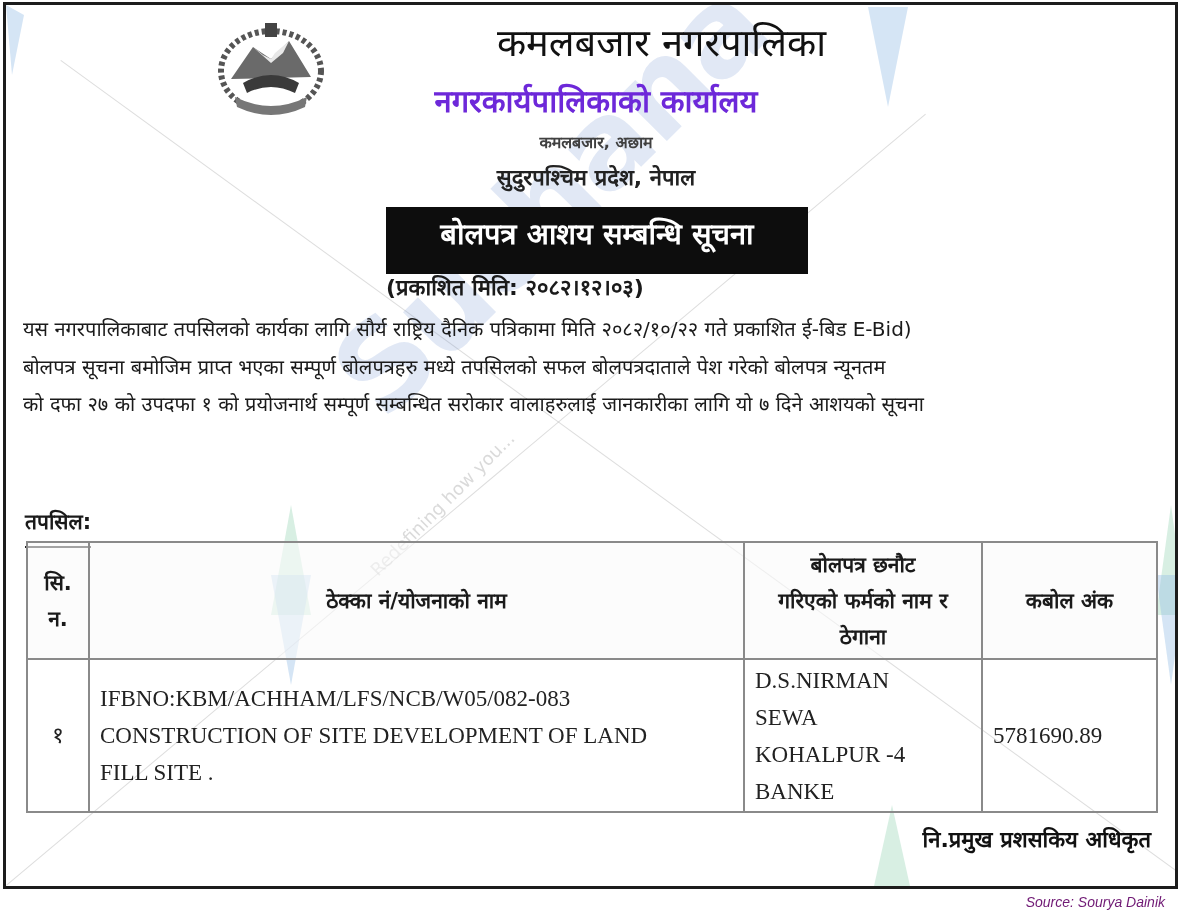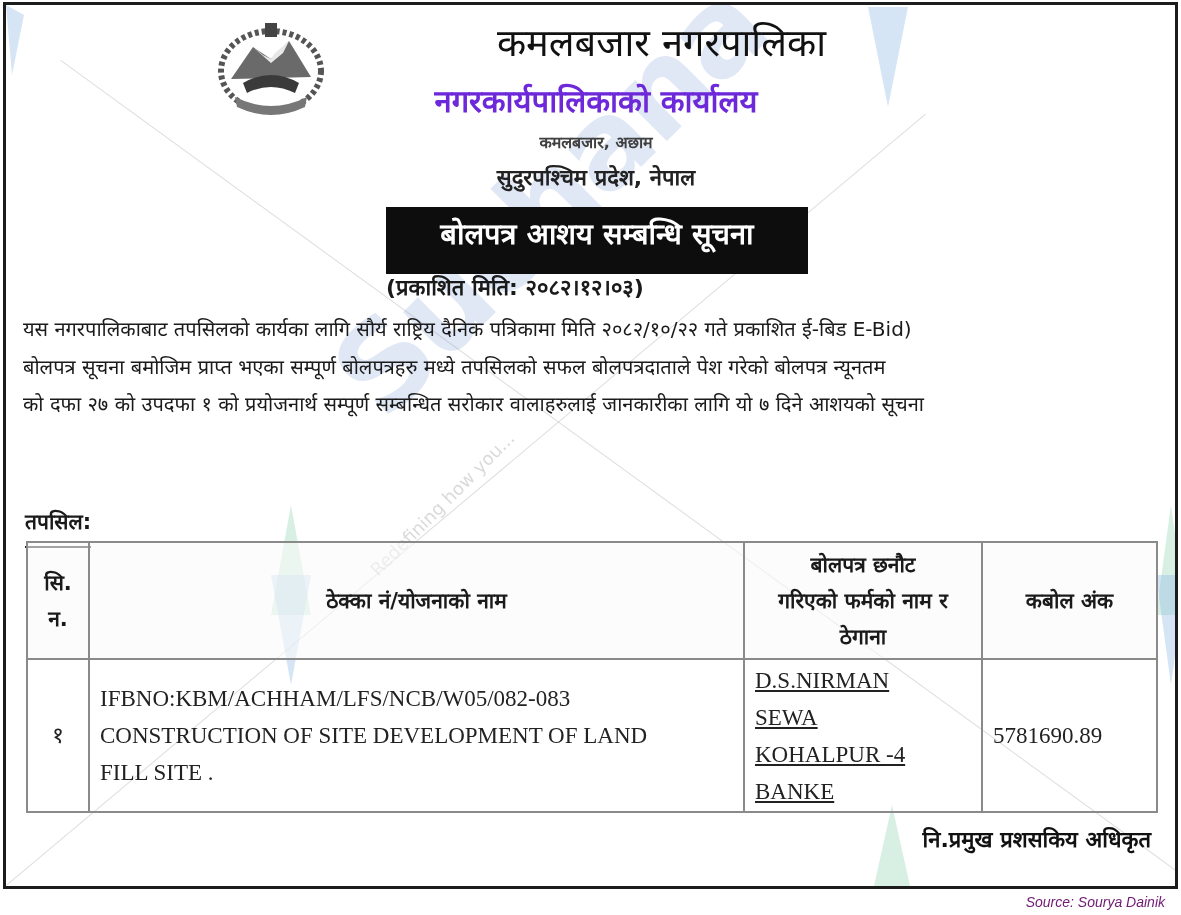--- a/index.html
+++ b/index.html
@@ -198,21 +198,21 @@
       font-size: 23px;
       line-height: 37px;
       color: #222;
     }
     .col-sn { width: 62px; }
     .col-name { width: 655px; }
     .col-firm { width: 238px; }
     .col-amt { width: 175px; }
     td.sn-cell { text-align: center; font-family: "DejaVu Sans", sans-serif; font-size: 20px; }
     td.name-cell { padding-left: 10px; }
-    td.firm-cell { padding-left: 10px; text-decoration: underline; }
+    td.firm-cell { padding-left: 10px; }
     td.amt-cell { padding-left: 10px; }
     .cell-line { display: block; white-space: nowrap; }
 
     .signature {
       position: absolute;
       right: 24px;
       top: 818px;
       font-size: 22px;
       font-weight: bold;
       line-height: 34px;

